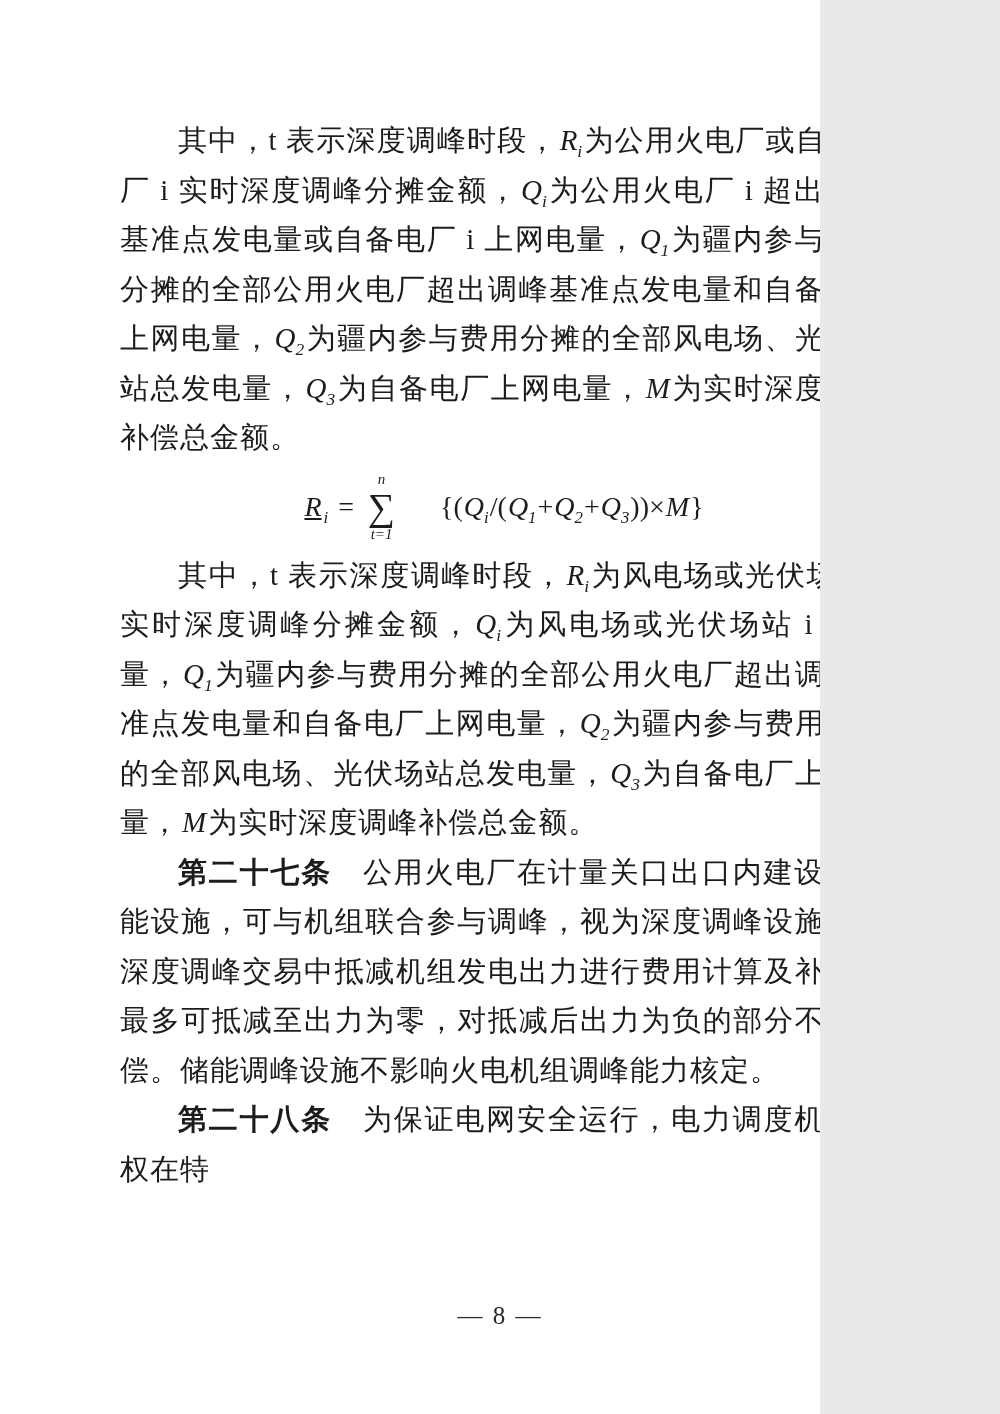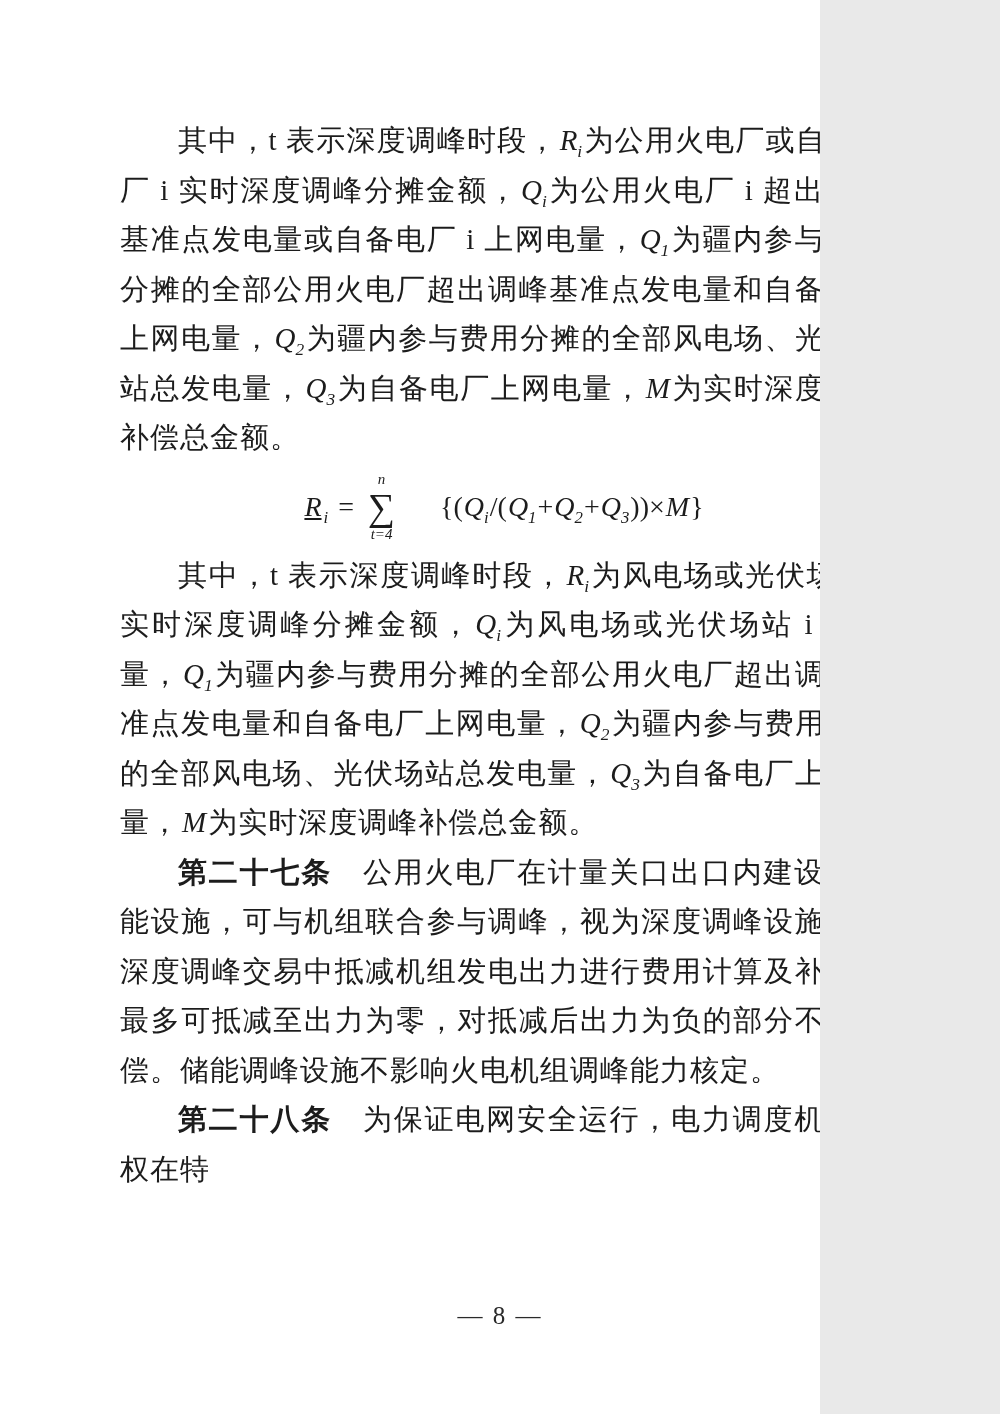--- a/index.html
+++ b/index.html
@@ -88,21 +88,21 @@
 
     <p class="para"><span>其中，t 表示深度调峰时段，</span><span class="var">R<sub>i</sub></span><span>为公用火电厂或自备电厂 i 实时深度调峰分摊金额，</span><span class="var">Q<sub>i</sub></span><span>为公用火电厂 i 超出调峰基准点发电量或自备电厂 i 上网电量，</span><span class="var">Q<sub>1</sub></span><span>为疆内参与费用分摊的全部公用火电厂超出调峰基准点发电量和自备电厂上网电量，</span><span class="var">Q<sub>2</sub></span><span>为疆内参与费用分摊的全部风电场、光伏场站总发电量，</span><span class="var">Q<sub>3</sub></span><span>为自备电厂上网电量，</span><span class="var">M</span><span>为实时深度调峰补偿总金额。</span></p>
 
 
     <div class="formula-row">
       <span class="f-lhs"><span class="var">R</span><sub>i</sub></span>
       <span class="f-eq">=</span>
       <span class="sigma-block">
         <span class="sigma-top">n</span>
         <span class="sigma">∑</span>
-        <span class="sigma-bottom">t=4</span>
+        <span class="sigma-bottom">t=1</span>
       </span>
       <span class="f-body"><span>{(</span><span class="var">Q<sub>i</sub></span><span>/(</span><span class="var">Q<sub>1</sub></span><span>+</span><span class="var">Q<sub>2</sub></span><span>+</span><span class="var">Q<sub>3</sub></span><span>))×</span><span class="var">M</span><span>}</span></span>
     </div>
 
     <p class="para"><span>其中，t 表示深度调峰时段，</span><span class="var">R<sub>i</sub></span><span>为风电场或光伏场站 i 实时深度调峰分摊金额，</span><span class="var">Q<sub>i</sub></span><span>为风电场或光伏场站 i 发电量，</span><span class="var">Q<sub>1</sub></span><span>为疆内参与费用分摊的全部公用火电厂超出调峰基准点发电量和自备电厂上网电量，</span><span class="var">Q<sub>2</sub></span><span>为疆内参与费用分摊的全部风电场、光伏场站总发电量，</span><span class="var">Q<sub>3</sub></span><span>为自备电厂上网电量，</span><span class="var">M</span><span>为实时深度调峰补偿总金额。</span></p>
 
 
     <p class="para"><span class="bold">第二十七条</span><span>　公用火电厂在计量关口出口内建设的储能设施，可与机组联合参与调峰，视为深度调峰设施。在深度调峰交易中抵减机组发电出力进行费用计算及补偿，最多可抵减至出力为零，对抵减后出力为负的部分不予补偿。储能调峰设施不影响火电机组调峰能力核定。</span></p>
 
     <p class="para"><span class="bold">第二十八条</span><span>　为保证电网安全运行，电力调度机构有权在特</span></p>

